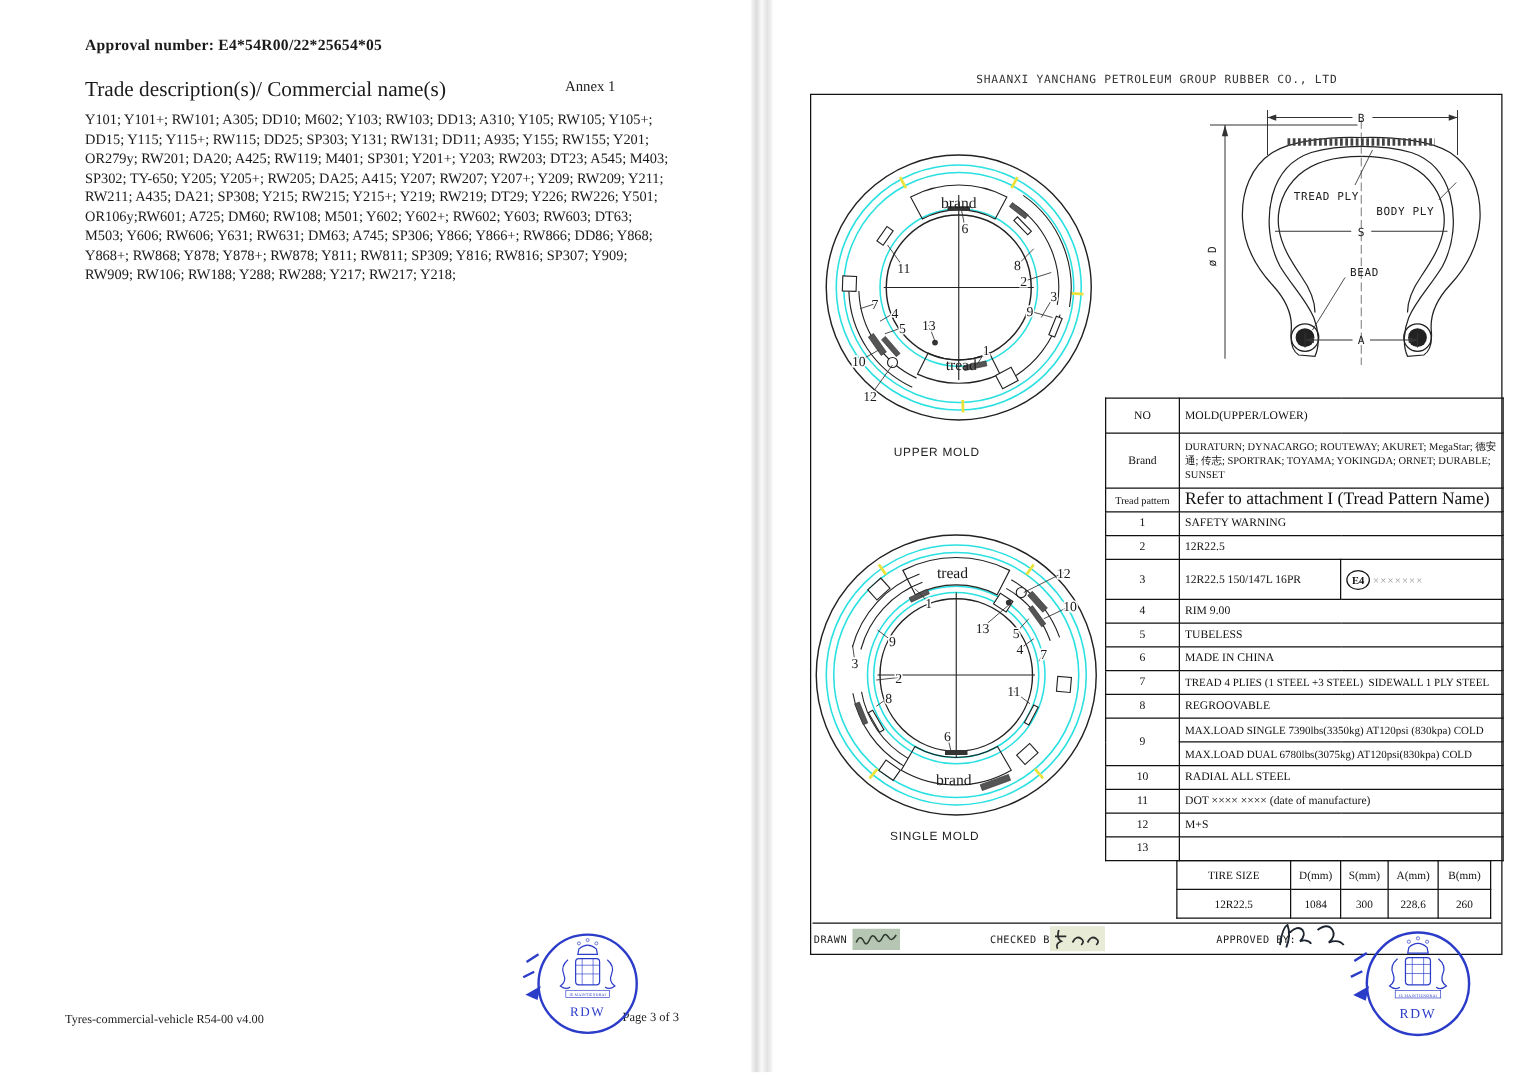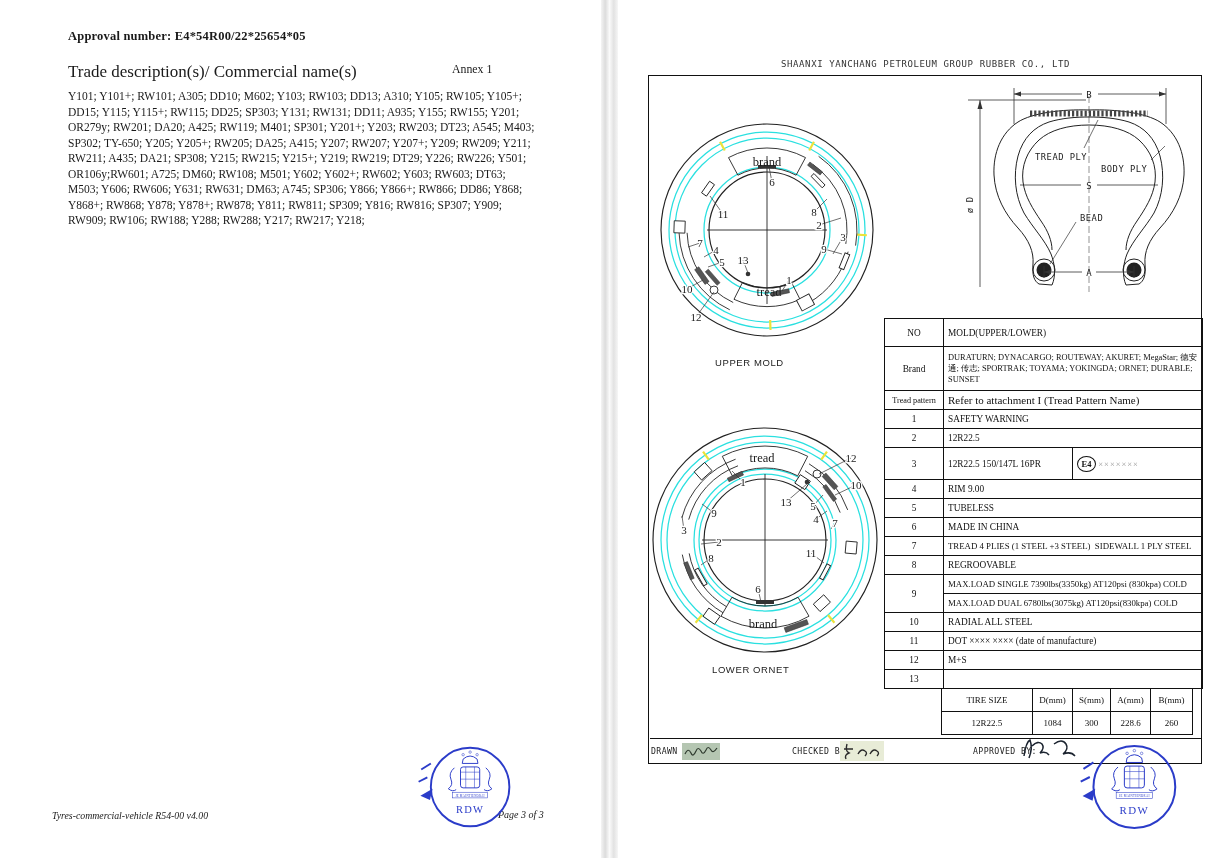--- a/index.html
+++ b/index.html
@@ -3,21 +3,21 @@
 <meta charset="utf-8">
 <style>
   html,body{margin:0;padding:0;background:#fff;}
   #screen{position:relative;width:1223px;height:858px;background:#ffffff;overflow:hidden;
           font-family:"Liberation Serif",serif;color:#1a1a1a;}
   .abs{position:absolute;}
   .serif{font-family:"Liberation Serif",serif;}
   .mono{font-family:"DejaVu Sans Mono",monospace;}
   .sans{font-family:"Liberation Sans",sans-serif;}
   .b{font-weight:bold;}
-  .i{font-style:italic;}
+  .i{}
   .u{text-decoration:underline;}
   
   .approval{left:68px;top:29px;font-size:12.5px;letter-spacing:.2px;}
   .tradeline{left:68px;top:62px;font-size:17px;}
   .annex{left:452px;top:62px;font-size:11.8px;}
   .bodyblock{left:68px;top:89px;width:530px;font-size:11.5px;line-height:15.5px;white-space:nowrap;}
   .footerleft{left:52px;top:810px;font-size:9.8px;}
   .pageind{left:498px;top:809px;font-size:10px;}
   
   .divider{left:601px;top:0;width:17px;height:858px;
@@ -310,21 +310,21 @@
           <line x1="-46" y1="2" x2="-64" y2="4" class="leader"></line>
           <text x="-46" y="6" class="callout">2</text>
           <line x1="-54" y1="18" x2="-64" y2="25" class="leader"></line>
           <text x="-54" y="22" class="callout">8</text>
           <line x1="46" y1="13" x2="59" y2="23" class="leader"></line>
           <text x="46" y="17" class="callout">11</text>
           <line x1="-7" y1="49" x2="-4" y2="62" class="leader"></line>
           <text x="-7" y="53" class="callout">6</text>
         </g>
     </svg>
-    <div class="abs moldlabel sans" style="left:712px;top:664px">LOWER ORNET</div>
+    <div class="abs moldlabel sans" style="left:712px;top:664px">SINGLE MOLD</div>
 
     <svg class="abs" style="left:958px;top:80px" width="245" height="225" viewBox="0 0 245 225">
       <line x1="131" y1="16" x2="131" y2="212" stroke="#666" stroke-width=".7" stroke-dasharray="7 3"></line>
 
       <line x1="56" y1="8" x2="56" y2="44" class="dim"></line>
       <line x1="208" y1="8" x2="208" y2="44" class="dim"></line>
       <line x1="56" y1="14" x2="124" y2="14" class="dim"></line>
       <line x1="140" y1="14" x2="208" y2="14" class="dim"></line>
       <path d="M56 14 l7 -2.5 v5 Z M208 14 l-7 -2.5 v5 Z" fill="#333"></path>
       <text x="131" y="17.5" class="dimtxt">B</text>
@@ -372,21 +372,21 @@
           <tr style="height:28px">
             <td class="no">NO</td>
             <td colspan="2">MOLD(UPPER/LOWER)</td>
           </tr>
       <tr style="height:44px">
             <td class="no">Brand</td>
             <td colspan="2" class="brandcell">DURATURN; DYNACARGO; ROUTEWAY; AKURET; MegaStar; 德安通; 传志; SPORTRAK; TOYAMA; YOKINGDA; ORNET; DURABLE; SUNSET</td>
           </tr>
       <tr style="height:19px">
             <td class="no" style="font-size:8.2px">Tread pattern</td>
-            <td colspan="2" style="font-size:11px">Refer to attachment I (Tread Pattern Name)</td>
+            <td colspan="2" style="font-size:14px">Refer to attachment I (Tread Pattern Name)</td>
           </tr>
       <tr style="height:19px">
             <td class="no">1</td>
             <td colspan="2">SAFETY WARNING</td>
           </tr>
       <tr style="height:19px">
             <td class="no">2</td>
             <td colspan="2">12R22.5</td>
           </tr>
       <tr style="height:32px">

